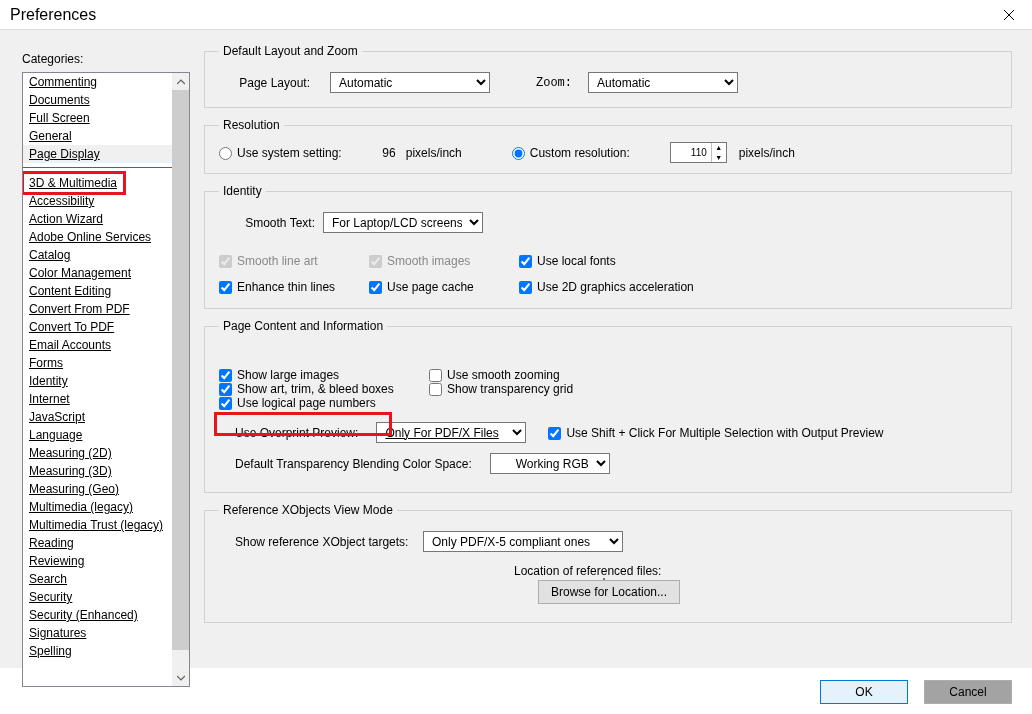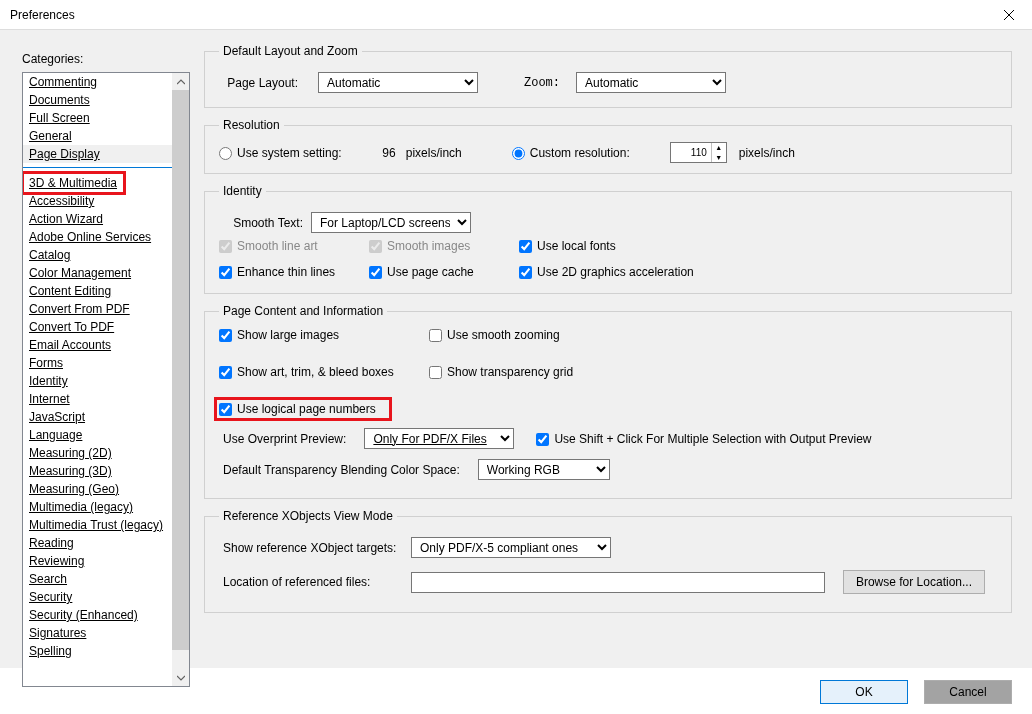--- a/index.html
+++ b/index.html
@@ -1,20 +1,20 @@
 <!DOCTYPE html>
 <html><head>
 <meta charset="utf-8">
 <style>
 * { box-sizing: border-box; margin: 0; padding: 0; font-family: "Segoe UI", Tahoma, sans-serif; font-size: 12px; }
 body { background: #fff; color: #000; width: 1032px; height: 714px; overflow: hidden; position: relative; }
 
 
 .titlebar { height: 30px; display: flex; align-items: center; justify-content: space-between; padding: 0 0 0 10px; border-bottom: 1px solid #ddd; }
-.titlebar span { font-size: 12px; }
+.titlebar span { font-size: 16px; }
 .close-btn { width: 46px; height: 30px; display: flex; align-items: center; justify-content: center; cursor: pointer; }
 .close-btn svg { width: 10px; height: 10px; }
 
 .content { position: absolute; top: 30px; left: 0; right: 0; bottom: 46px; background: #f0f0f0; }
 .cat-label { position: absolute; left: 22px; top: 22px; }
 .cat-listbox { position: absolute; left: 22px; top: 42px; width: 168px; height: 615px; background: #fff; border: 1px solid #828790; overflow: hidden; }
 .cat-inner { position: absolute; inset: 0 17px 0 0; overflow: hidden; }
 .cat-item { padding: 1px 6px; white-space: nowrap; overflow: hidden; text-overflow: clip; cursor: default; line-height: 16px; text-decoration: underline; }
 .cat-item.selected { background: #f0f0f0; }
 .cat-sep { height: 1px; background: #0078d7; margin: 4px 0 6px 0; }
@@ -29,41 +29,41 @@
 .red-box { position: absolute; border: 3px solid #e8141c; pointer-events: none; }
 .red-box.cat { left: -2px; top: 98px; width: 105px; height: 24px; }
 .red-box.opt { left: 9px; top: 79px; width: 178px; height: 24px; }
 
 
 .right-panel { position: absolute; left: 204px; top: 14px; right: 20px; bottom: 0; }
 fieldset { border: 1px solid #d0d0d0; padding: 10px 14px 14px 14px; margin-bottom: 10px; position: relative; }
 legend { padding: 0 4px; background: #f0f0f0; }
 fieldset.tight { padding-bottom: 10px; }
 
-.row { display: flex; align-items: center; margin: 4px 4px; }
+.row { display: flex; align-items: center; margin: 4px 16px; }
 .row > * { margin-right: 8px; }
 label.lbl { white-space: nowrap; }
 
 select, input[type=text].combo { height: 21px; border: 1px solid #767676; background: #fff; padding: 0 4px; font-size: 12px; }
 select.sm { width: 160px; }
 select.md { width: 150px; text-decoration: underline; }
 
 .spin-wrap { display: inline-flex; border: 1px solid #767676; height: 21px; background: #fff; }
 .spin-wrap input { border: none; width: 40px; text-align: right; padding: 0 4px; outline: none; font-size: 10px; }
 .spin-btns { width: 15px; display: flex; flex-direction: column; border-left: 1px solid #c0c0c0; }
 .spin-btns div { flex: 1; display: flex; align-items: center; justify-content: center; cursor: pointer; font-size: 7px; line-height: 1; }
 
 input[type=checkbox], input[type=radio] { width: 13px; height: 13px; margin: 0; }
 .chk { display: flex; align-items: flex-end; gap: 5px; white-space: nowrap; }
 .chk.disabled { color: #888; }
 
 .text-field { height: 21px; border: 1px solid #767676; background: #fff; }
 
 
-.col2 { display: grid; grid-template-columns: 210px 1fr; row-gap: 23px; }
+.col2 { display: grid; grid-template-columns: 210px 1fr; row-gap: 0; margin-top: 25px; }
 .col3 { display: grid; grid-template-columns: 150px 150px 1fr; row-gap: 12px; align-items: center; }
 
 
 .btn-row { position: absolute; bottom: 10px; right: 20px; display: flex; gap: 16px; }
 button.push { width: 88px; height: 24px; background: #a3a3a3; border: 1px solid #adadad; cursor: pointer; }
 button.push.default { background: #e5f1fb; border: 1px solid #0078d7; }
 button.browse { height: 24px; padding: 0 12px; background: #e1e1e1; border: 1px solid #adadad; cursor: pointer; }
 
 
 .layout-row label.lbl:first-child { width: 75px; text-align: right; }
@@ -170,21 +170,21 @@
         <span style="margin-left:12px;">pixels/inch</span>
       </div>
     </fieldset>
 
     <fieldset>
       <legend>Identity</legend>
       <div class="row">
         <label class="lbl" style="width:80px;text-align:right;">Smooth Text:</label>
         <select class="sm" style="width:160px;"><option>For Laptop/LCD screens</option></select>
       </div>
-      <div class="col3" style="margin-top:6px;">
+      <div class="col3" style="margin-top:21px;">
         <label class="chk disabled">
             <input type="checkbox" checked="" disabled="" style=""> 
             <span>Smooth line art</span>
           </label>
         <label class="chk disabled">
             <input type="checkbox" checked="" disabled="" style=""> 
             <span>Smooth images</span>
           </label>
         <label class="chk">
             <input type="checkbox" checked="" style=""> 
@@ -232,32 +232,32 @@
       <div class="row" style="margin-top:12px;">
         <label class="lbl">Use Overprint Preview:</label>
         <select class="md" style="margin-left:10px;"><option>Only For PDF/X Files</option></select>
         <label class="chk" style="margin-left:14px;">
             <input type="checkbox" checked="" style=""> 
             <span>Use Shift + Click For Multiple Selection with Output Preview</span>
           </label>
       </div>
       <div class="row" style="margin-top:10px;">
         <label class="lbl">Default Transparency Blending Color Space:</label>
-        <select style="width:132px;margin-left:10px;"><option>Working RGB</option></select>
+        <select style="width:120px;margin-left:10px;text-align:right;"><option>Working RGB</option></select>
       </div>
       <div class="red-box opt"></div>
     </fieldset>
 
     <fieldset>
       <legend>Reference XObjects View Mode</legend>
       <div class="row">
         <label class="lbl" style="width:180px;">Show reference XObject targets:</label>
         <select style="width:200px;"><option>Only PDF/X-5 compliant ones</option></select>
       </div>
-      <div class="row" style="margin-top:12px;align-items:center;">
+      <div class="row" style="margin-top:12px;align-items:center;flex-direction:column;">
         <label class="lbl" style="width:180px;">Location of referenced files:</label>
         <div class="text-field" style="flex:1;"></div>
         <button class="browse" style="margin-left:10px;">Browse for Location...</button>
       </div>
     </fieldset>
 
   </div>
 </div>
 
 <div class="btn-row">

